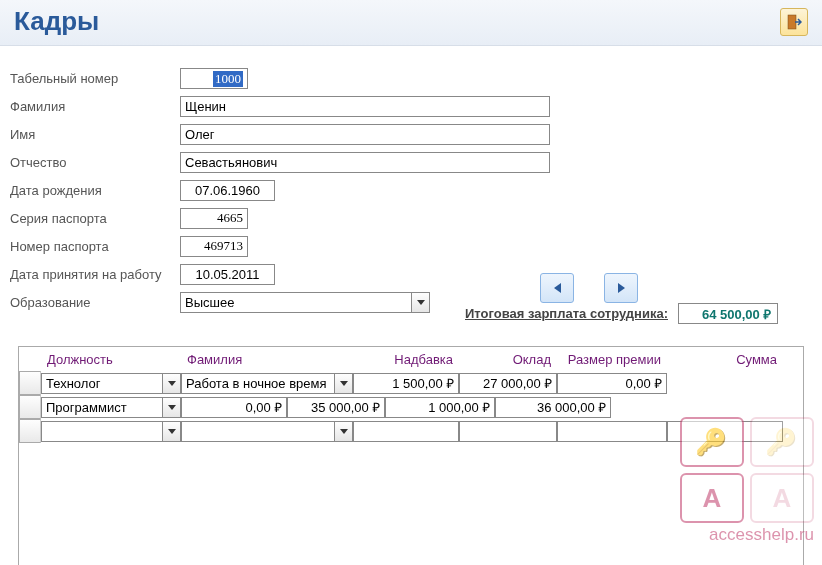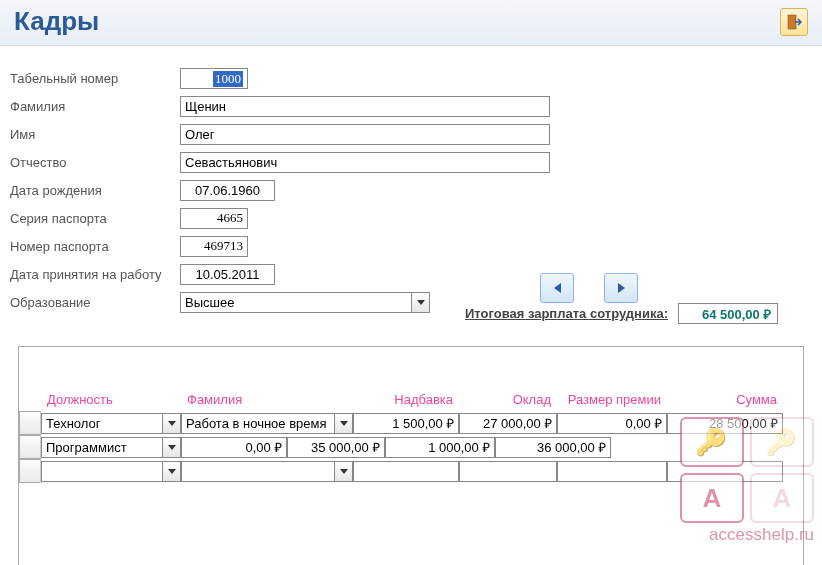--- a/index.html
+++ b/index.html
@@ -133,21 +133,21 @@
 }
 .grid-wrap {
   margin: 12px 18px 18px 18px;
   border: 1px solid #aaa;
   padding-top: 0;
 }
 .grid-head, .grid-row {
   display: flex;
   align-items: center;
 }
-.grid-head { height: 24px; color: #ec4899; margin-top: 40px; }
+.grid-head { height: 24px; color: #701a75; }
 .grid-row { height: 24px; }
 .col-sel { width: 22px; }
 .col-pos { width: 140px; }
 .col-dop { width: 172px; }
 .col-nad { width: 106px; text-align: right; }
 .col-okl { width: 98px; text-align: right; }
 .col-prem { width: 110px; text-align: right; }
 .col-sum { width: 116px; text-align: right; }
 .grid-head > div { padding: 0 6px; }
 .row-sel {
@@ -297,21 +297,20 @@
     </div>
     <div class="cell-combo col-dop">
       <input class="cell-inp" style="width: 154px;" value="Работа в ночное время">
       <div class="combo-btn">
             <div class="tri-down"></div>
           </div>
     </div>
     <input class="cell-inp num col-nad" value="1 500,00 ₽" style="">
     <input class="cell-inp num col-okl" value="27 000,00 ₽" style="">
     <input class="cell-inp num col-prem" value="0,00 ₽" style="">
-    <input class="cell-inp num col-sum" value="28 500,00 ₽" style="">
   </div>
 
   <div class="grid-row">
     <div class="row-sel"></div>
     <div class="cell-combo col-pos">
       <input class="cell-inp" style="width: 122px;" value="Программист">
       <div class="combo-btn">
             <div class="tri-down"></div>
           </div>
     </div>

